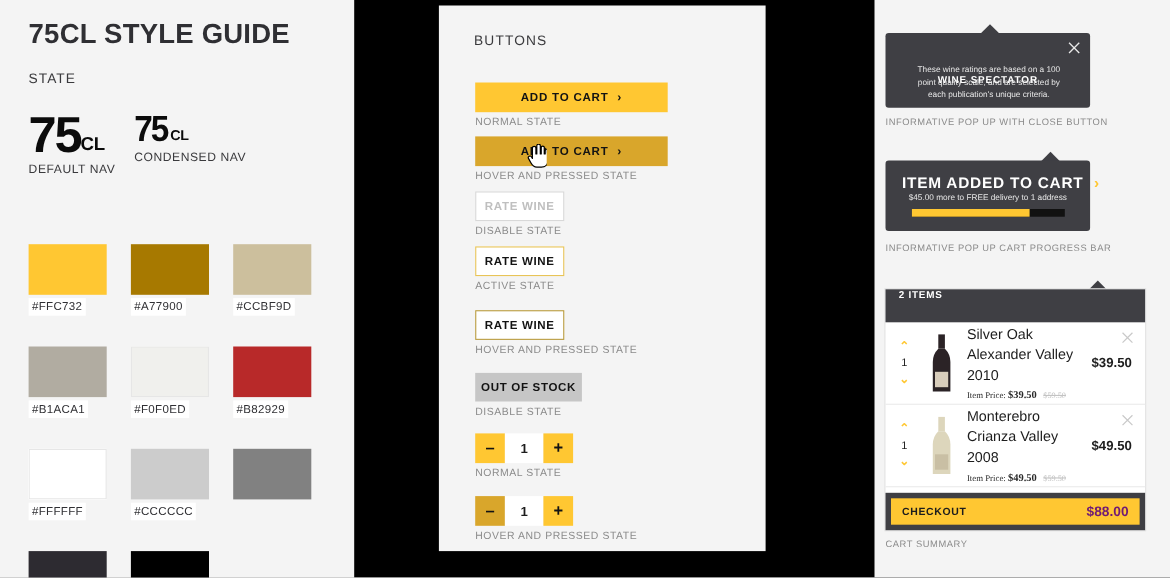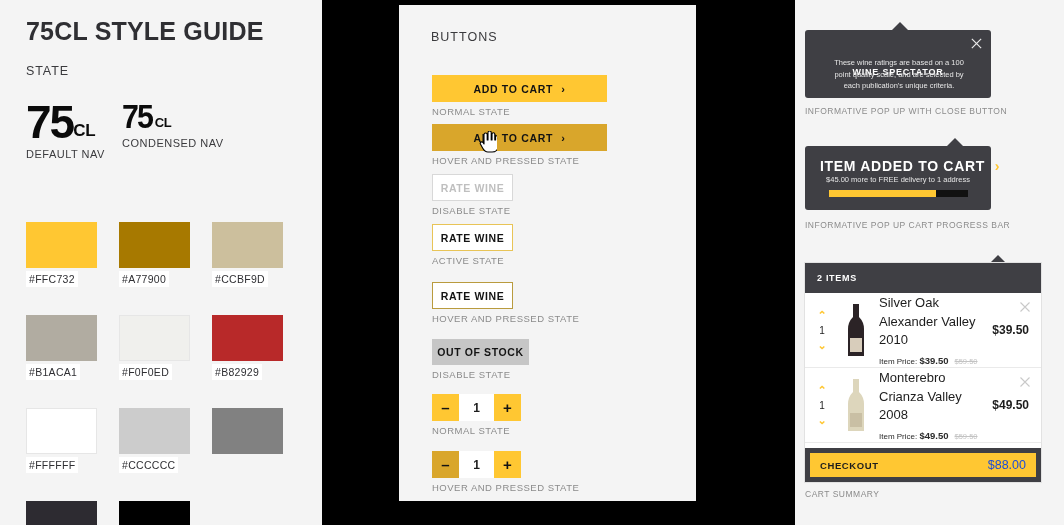--- a/index.html
+++ b/index.html
@@ -136,42 +136,42 @@
   #progress-track {
     position: absolute; left: 24px; top: 44px; width: 139px; height: 7px; background: #111;
   }
   #progress-fill { height: 100%; background: #ffc732; }
 
   #cart-panel {
     position: absolute; left: 805px; top: 263px; width: 236px; height: 219px;
     background: #fff; box-shadow: 0 0 0 1px #e2e2e2;
   }
   #cart-header {
-    height: 30px; background: #3f3f44; display: flex; align-items: center; padding-left: 12px;
+    height: 30px; background: #3f3f44; display: flex; padding-left: 12px;
   }
   #cart-header-label { font-size: 9px; font-weight: bold; color: #fff; letter-spacing: .7px; }
   .cart-row { position: relative; height: 75px; border-bottom: 1px solid #eaeaea; display: flex; align-items: center; }
   .qty-col { width: 34px; display: flex; flex-direction: column; align-items: center; justify-content: center; }
   .qty-chev { font-size: 11px; color: #ffc732; line-height: 1; cursor: pointer; font-weight: bold; }
   .qty-num { font-size: 10px; color: #1d1d1d; margin: 4px 0; }
   .bottle { width: 34px; height: 56px; position: relative; }
   .item-info { flex: 1; padding-left: 6px; }
   .item-name { font-size: 13px; color: #1d1d1d; line-height: 1.42; font-weight: normal; }
-  .item-price-line { margin-top: 5px; font-size: 8px; color: #2b2b2b; }
+  .item-price-line { margin-top: 5px; font-size: 8px; color: #2b2b2b; font-family: Liberation Serif, serif; }
   .item-price-line b { font-size: 9.5px; }
   .item-price-old { color: #c3c3c3; text-decoration: line-through; margin-left: 6px; font-size: 7.5px; }
   .line-total { font-size: 12px; font-weight: bold; color: #1d1d1d; padding-right: 12px; }
   .row-close { position: absolute; right: 10px; top: 8px; width: 12px; height: 12px; cursor: pointer; }
   #cart-footer { position: absolute; left: 0; bottom: 0; width: 100%; height: 34px; background: #3f3f44; padding: 5px; }
   #checkout-btn {
     width: 100%; height: 100%; background: #ffc732; display: flex;
     align-items: center; justify-content: space-between; padding: 0 10px; cursor: pointer;
   }
   #checkout-label { font-size: 9.5px; font-weight: bold; color: #1d1d1d; letter-spacing: .6px; }
-  #checkout-total { font-size: 12.5px; font-weight: normal; color: #1d4ed8; padding-left: 12px; }
+  #checkout-total { font-size: 12.5px; font-weight: bold; color: #701a75; padding-left: 12px; }
 </style>
 </head>
 <body>
 
 <div id="stage">
 
   <div id="left-panel">
     <div id="page-title">75CL STYLE GUIDE</div>
     <div id="logo-section-label">STATE</div>
 

